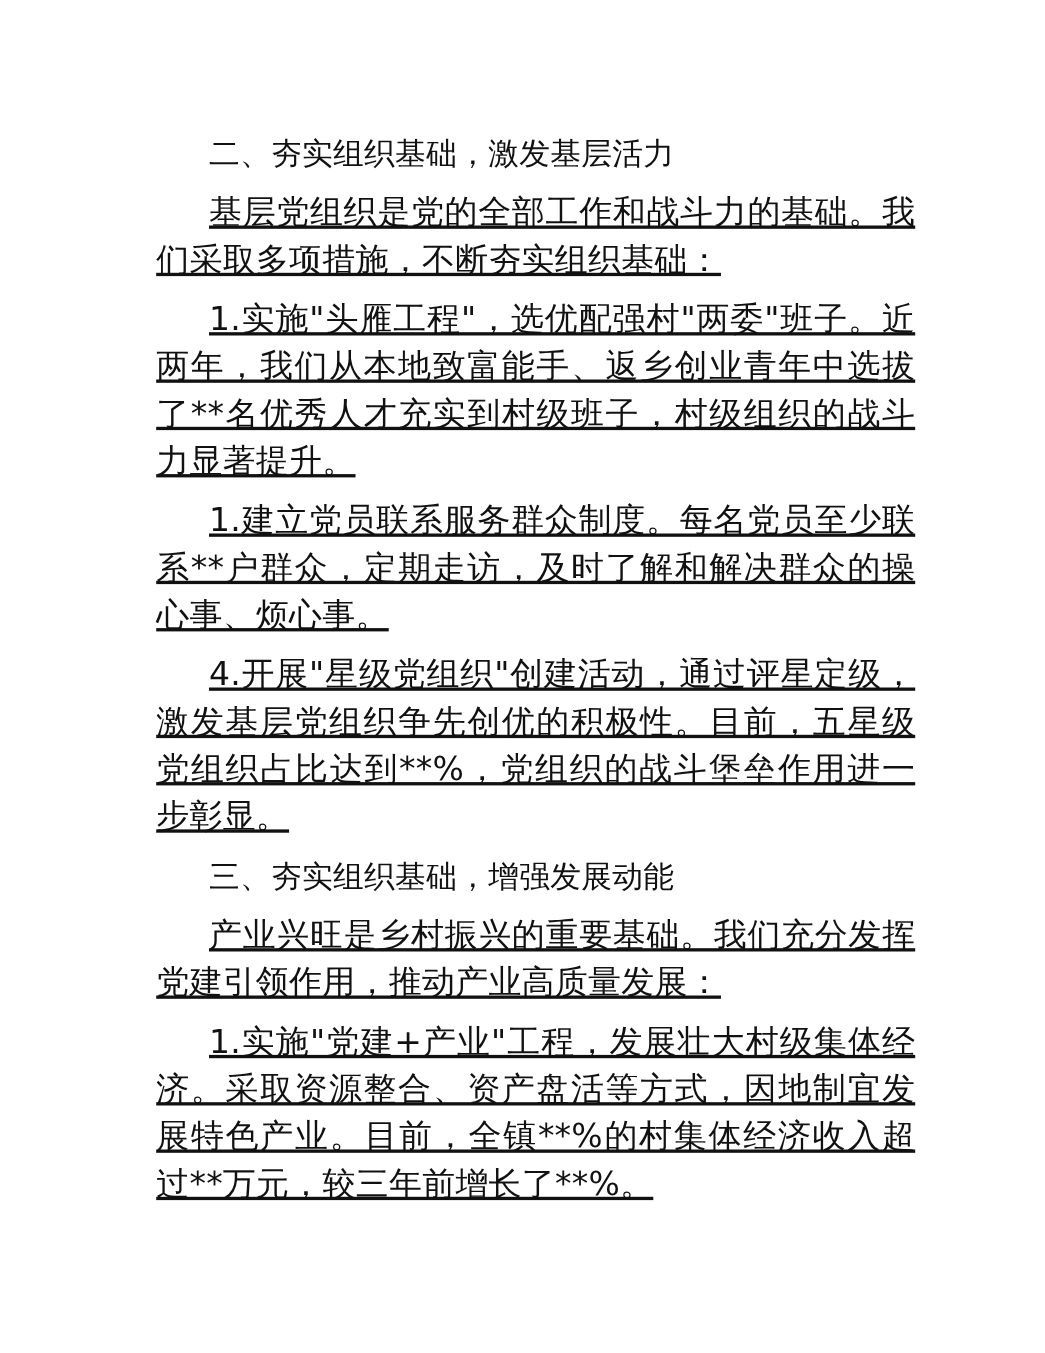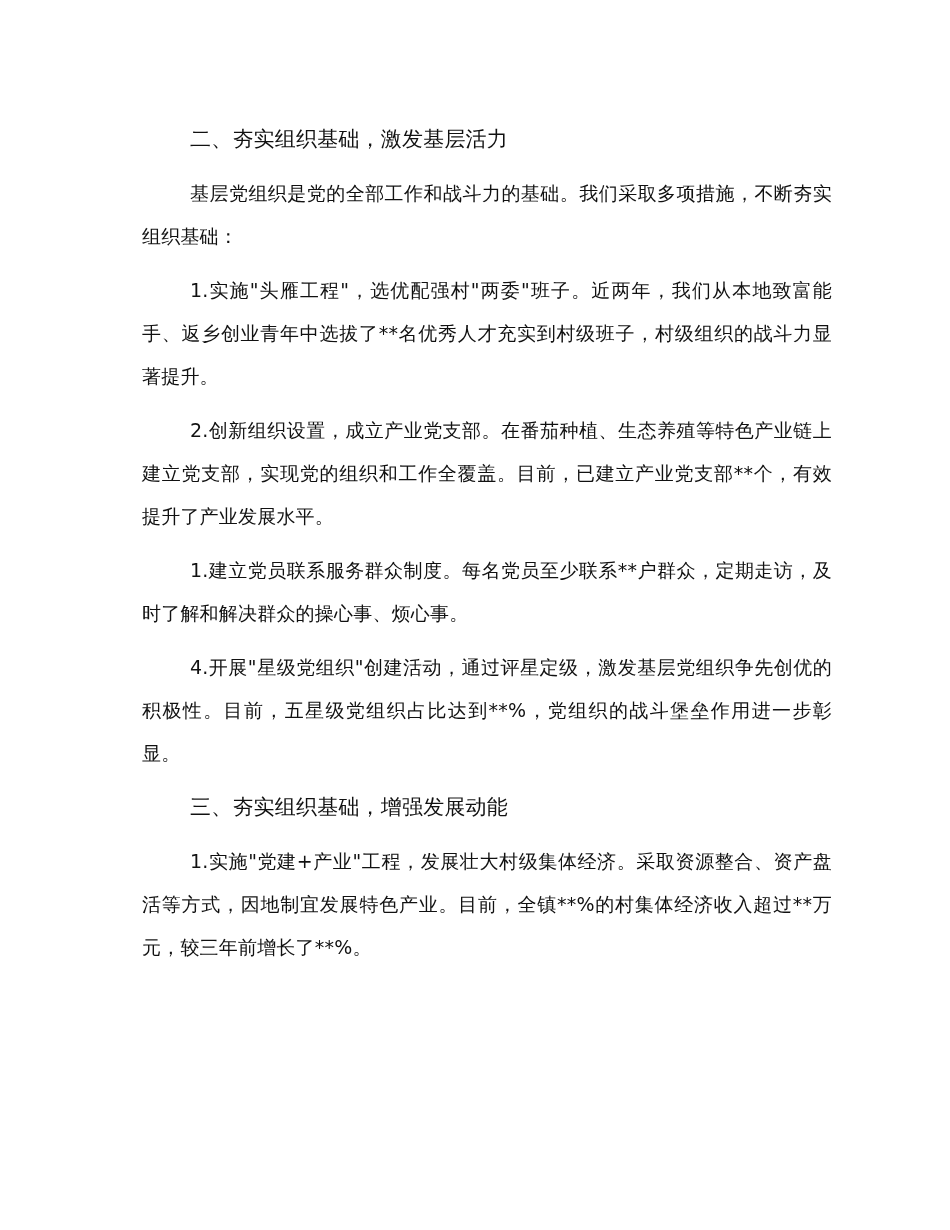--- a/index.html
+++ b/index.html
@@ -15,42 +15,43 @@
       font-family: "DejaVu Sans", "Liberation Sans", sans-serif;
       color: #111111;
     }
     .page {
       position: absolute;
       left: 142px;
       top: 118px;
       width: 690px;
     }
     .para {
-      font-size: 19px;
+      font-size: 30px;
       line-height: 43px;
       margin: 0 0 11px 0;
       text-indent: 48px;
       text-align: justify;
       letter-spacing: 0.2px;
       word-break: break-all;
+      text-decoration: underline;
     }
     .heading {
-      font-size: 21px;
+      font-size: 28px;
       line-height: 43px;
       margin: 0 0 11px 0;
       text-indent: 48px;
       letter-spacing: 0.2px;
     }
   </style>
 </head>
 <body>
 
 <div class="page">
   <p class="heading">二、夯实组织基础，激发基层活力</p>
   <p class="para">基层党组织是党的全部工作和战斗力的基础。我们采取多项措施，不断夯实组织基础：</p>
   <p class="para">1.实施"头雁工程"，选优配强村"两委"班子。近两年，我们从本地致富能手、返乡创业青年中选拔了**名优秀人才充实到村级班子，村级组织的战斗力显著提升。</p>
-  <p class="para">2.创新组织设置，成立产业党支部。在番茄种植、生态养殖等特色产业链上建立党支部，实现党的组织和工作全覆盖。目前，已建立产业党支部**个，有效提升了产业发展水平。</p>
   <p class="para">1.建立党员联系服务群众制度。每名党员至少联系**户群众，定期走访，及时了解和解决群众的操心事、烦心事。</p>
   <p class="para">4.开展"星级党组织"创建活动，通过评星定级，激发基层党组织争先创优的积极性。目前，五星级党组织占比达到**%，党组织的战斗堡垒作用进一步彰显。</p>
 
   <p class="heading">三、夯实组织基础，增强发展动能</p>
+  <p class="para">产业兴旺是乡村振兴的重要基础。我们充分发挥党建引领作用，推动产业高质量发展：</p>
   <p class="para">1.实施"党建+产业"工程，发展壮大村级集体经济。采取资源整合、资产盘活等方式，因地制宜发展特色产业。目前，全镇**%的村集体经济收入超过**万元，较三年前增长了**%。</p>
 </div>
 
 </body></html>

